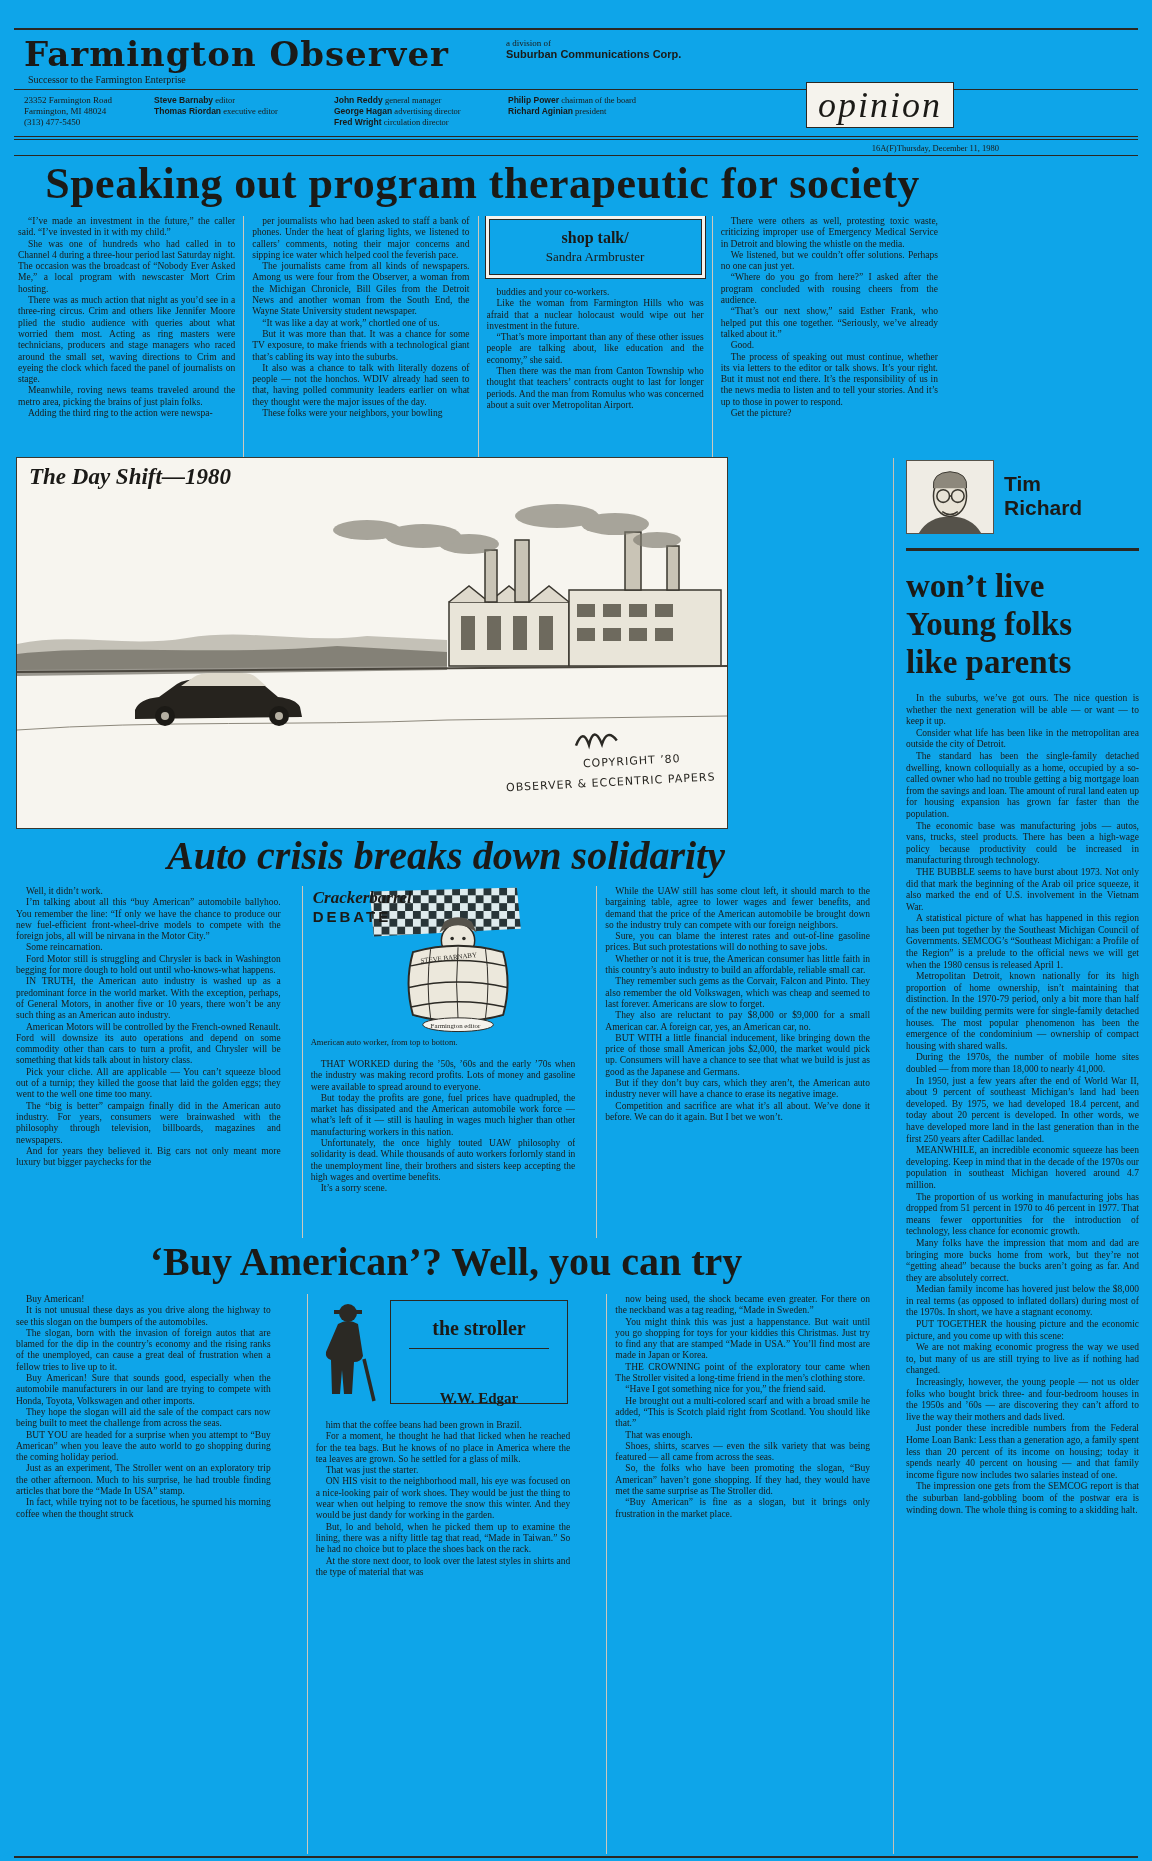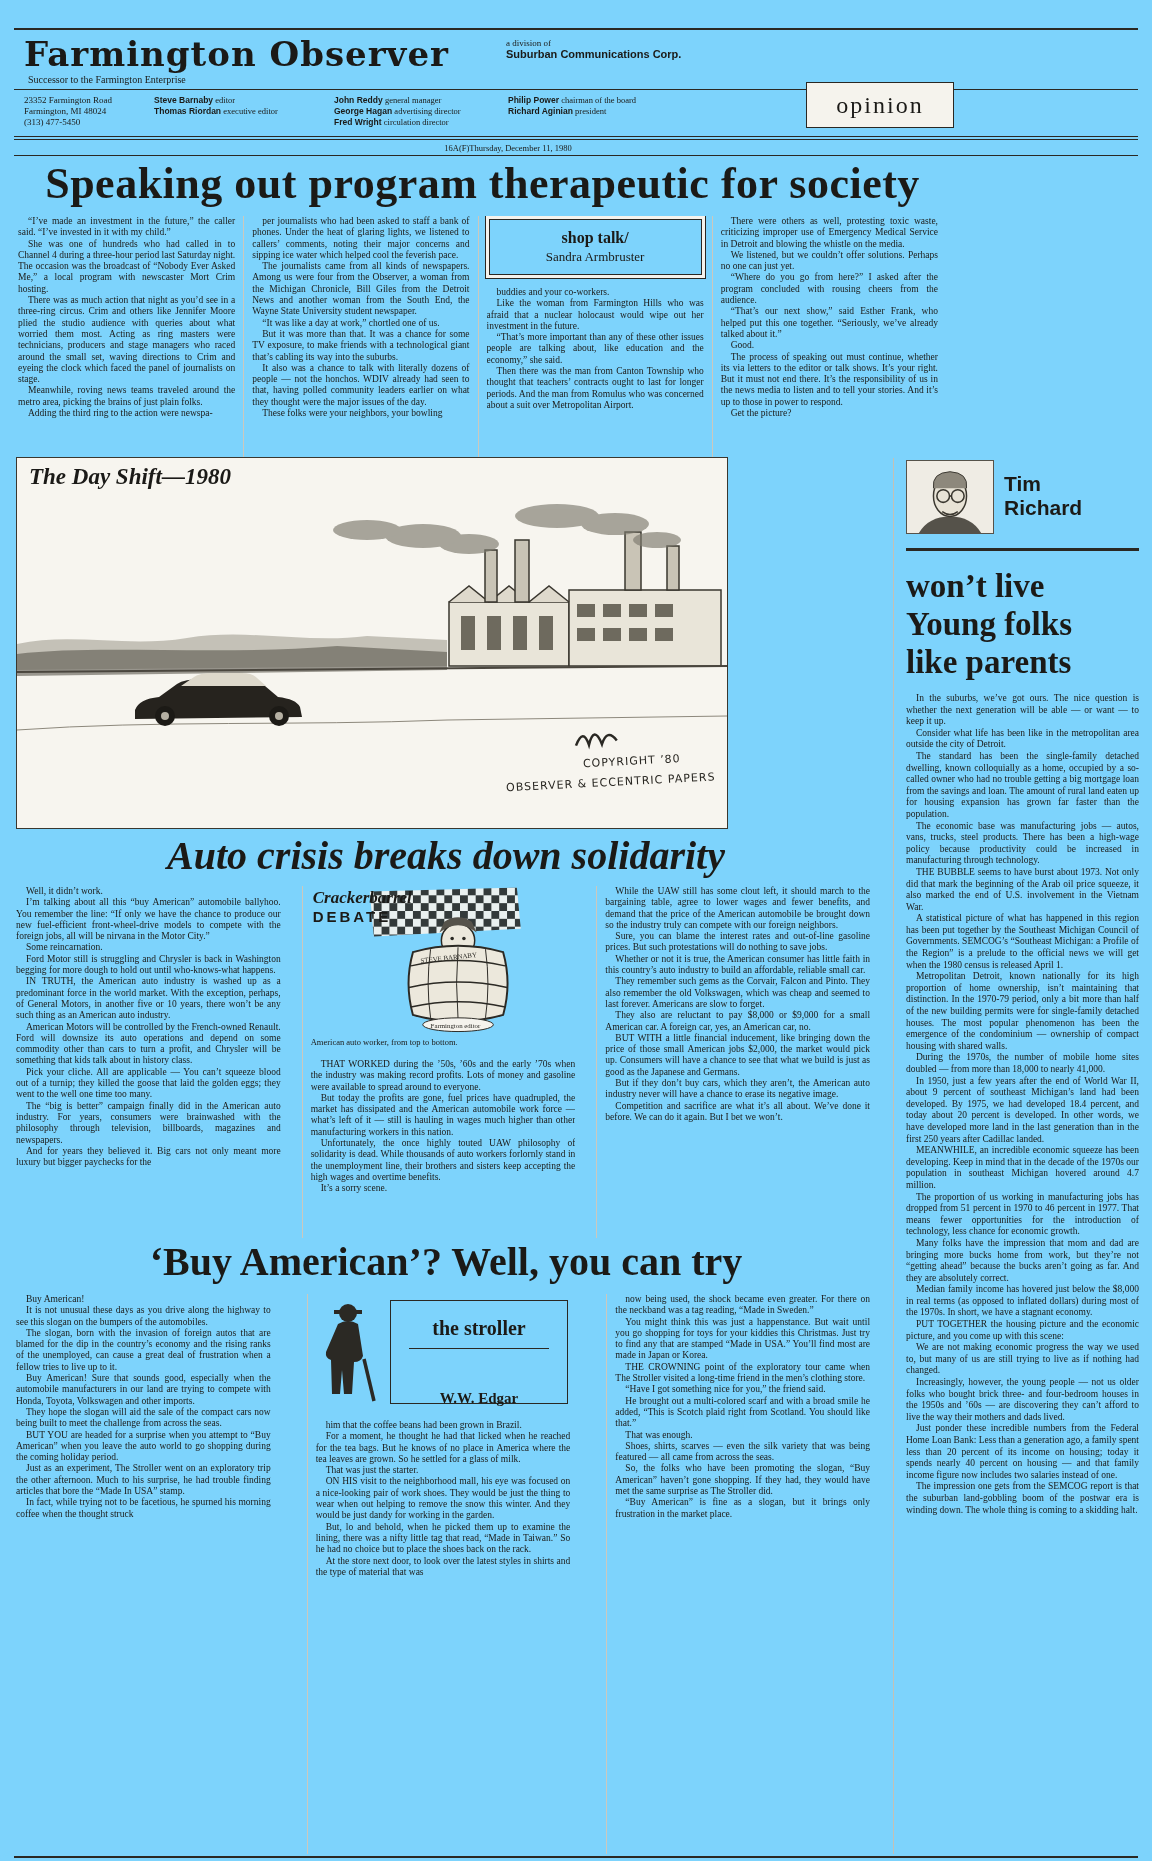--- a/index.html
+++ b/index.html
@@ -1,42 +1,42 @@
 <!DOCTYPE html>
 <html><head>
 <meta charset="utf-8">
 <style>
   * { margin:0; padding:0; box-sizing:border-box; }
   html,body { width:1152px; height:1861px; }
   body { background:#dedbd4; font-family:"Liberation Serif","DejaVu Serif",serif; color:#1b1a17; }
-  .page { position:absolute; left:0; top:0; width:1152px; height:1861px; background:#7dd3fc; overflow:hidden; }
+  .page { position:absolute; left:0; top:0; width:1152px; height:1861px; background:#0ea5e9; overflow:hidden; }
 
   
   .masthead { position:absolute; left:14px; top:28px; width:1124px; height:112px;
               border-top:2px solid #2a2823; border-bottom:4px double #2a2823; }
   .mast-top { position:relative; height:60px; border-bottom:1px solid #2a2823; }
   .mast-title { position:absolute; left:10px; top:4px; font-family:"DejaVu Serif",serif;
                 font-weight:bold; font-size:34px; letter-spacing:1px; }
   .mast-subtitle { position:absolute; left:14px; top:44px; font-size:10px; }
   .division { position:absolute; left:492px; top:8px; font-size:9px; line-height:11px; }
   .division .co { font-weight:bold; font-size:11px; font-family:Liberation Sans, sans-serif; }
   .mast-info { position:relative; height:48px; font-size:9px; line-height:11px; }
   .address { position:absolute; left:10px; top:5px; }
   .staff { position:absolute; top:5px; }
   .staff.c1 { left:140px; } .staff.c2 { left:320px; } .staff.c3 { left:494px; }
   .staff b { font-family:"Liberation Sans",sans-serif; font-size:8.5px; }
   .staff span { font-size:8.5px; }
   .opinion-box { position:absolute; left:792px; top:-8px; width:148px; height:46px;
                  border:1.5px solid #2a2823; background:#f5f3ed; display:flex; align-items:center;
                  justify-content:center; z-index:3; }
-  .opinion-box span { font-size:24px; letter-spacing:2px; font-family:"Liberation Serif",serif; }
+  .opinion-box span { font-size:36px; letter-spacing:2px; font-family:"Liberation Serif",serif;font-style:italic; }
 
   
   .dateline { position:absolute; left:14px; top:142px; width:1124px; height:14px;
-              border-bottom:1px solid #2a2823; display:flex; justify-content:center;
+              border-bottom:1px solid #2a2823; display:flex; justify-content:flex-end;
               font-size:8.5px; padding:1px 3px; }
   .dateline .date { margin-right:136px; }
 
   
   .a1-head { position:absolute; left:20px; top:158px; width:925px; text-align:center;
              font-size:44px; font-weight:bold; letter-spacing:0.5px; }
   .a2-head { position:absolute; left:16px; top:832px; width:860px; text-align:center;
              font-size:40px; font-weight:bold; font-style:italic; }
   .a3-head { position:absolute; left:16px; top:1238px; width:860px; text-align:center;
              font-size:40px; font-weight:bold; }

